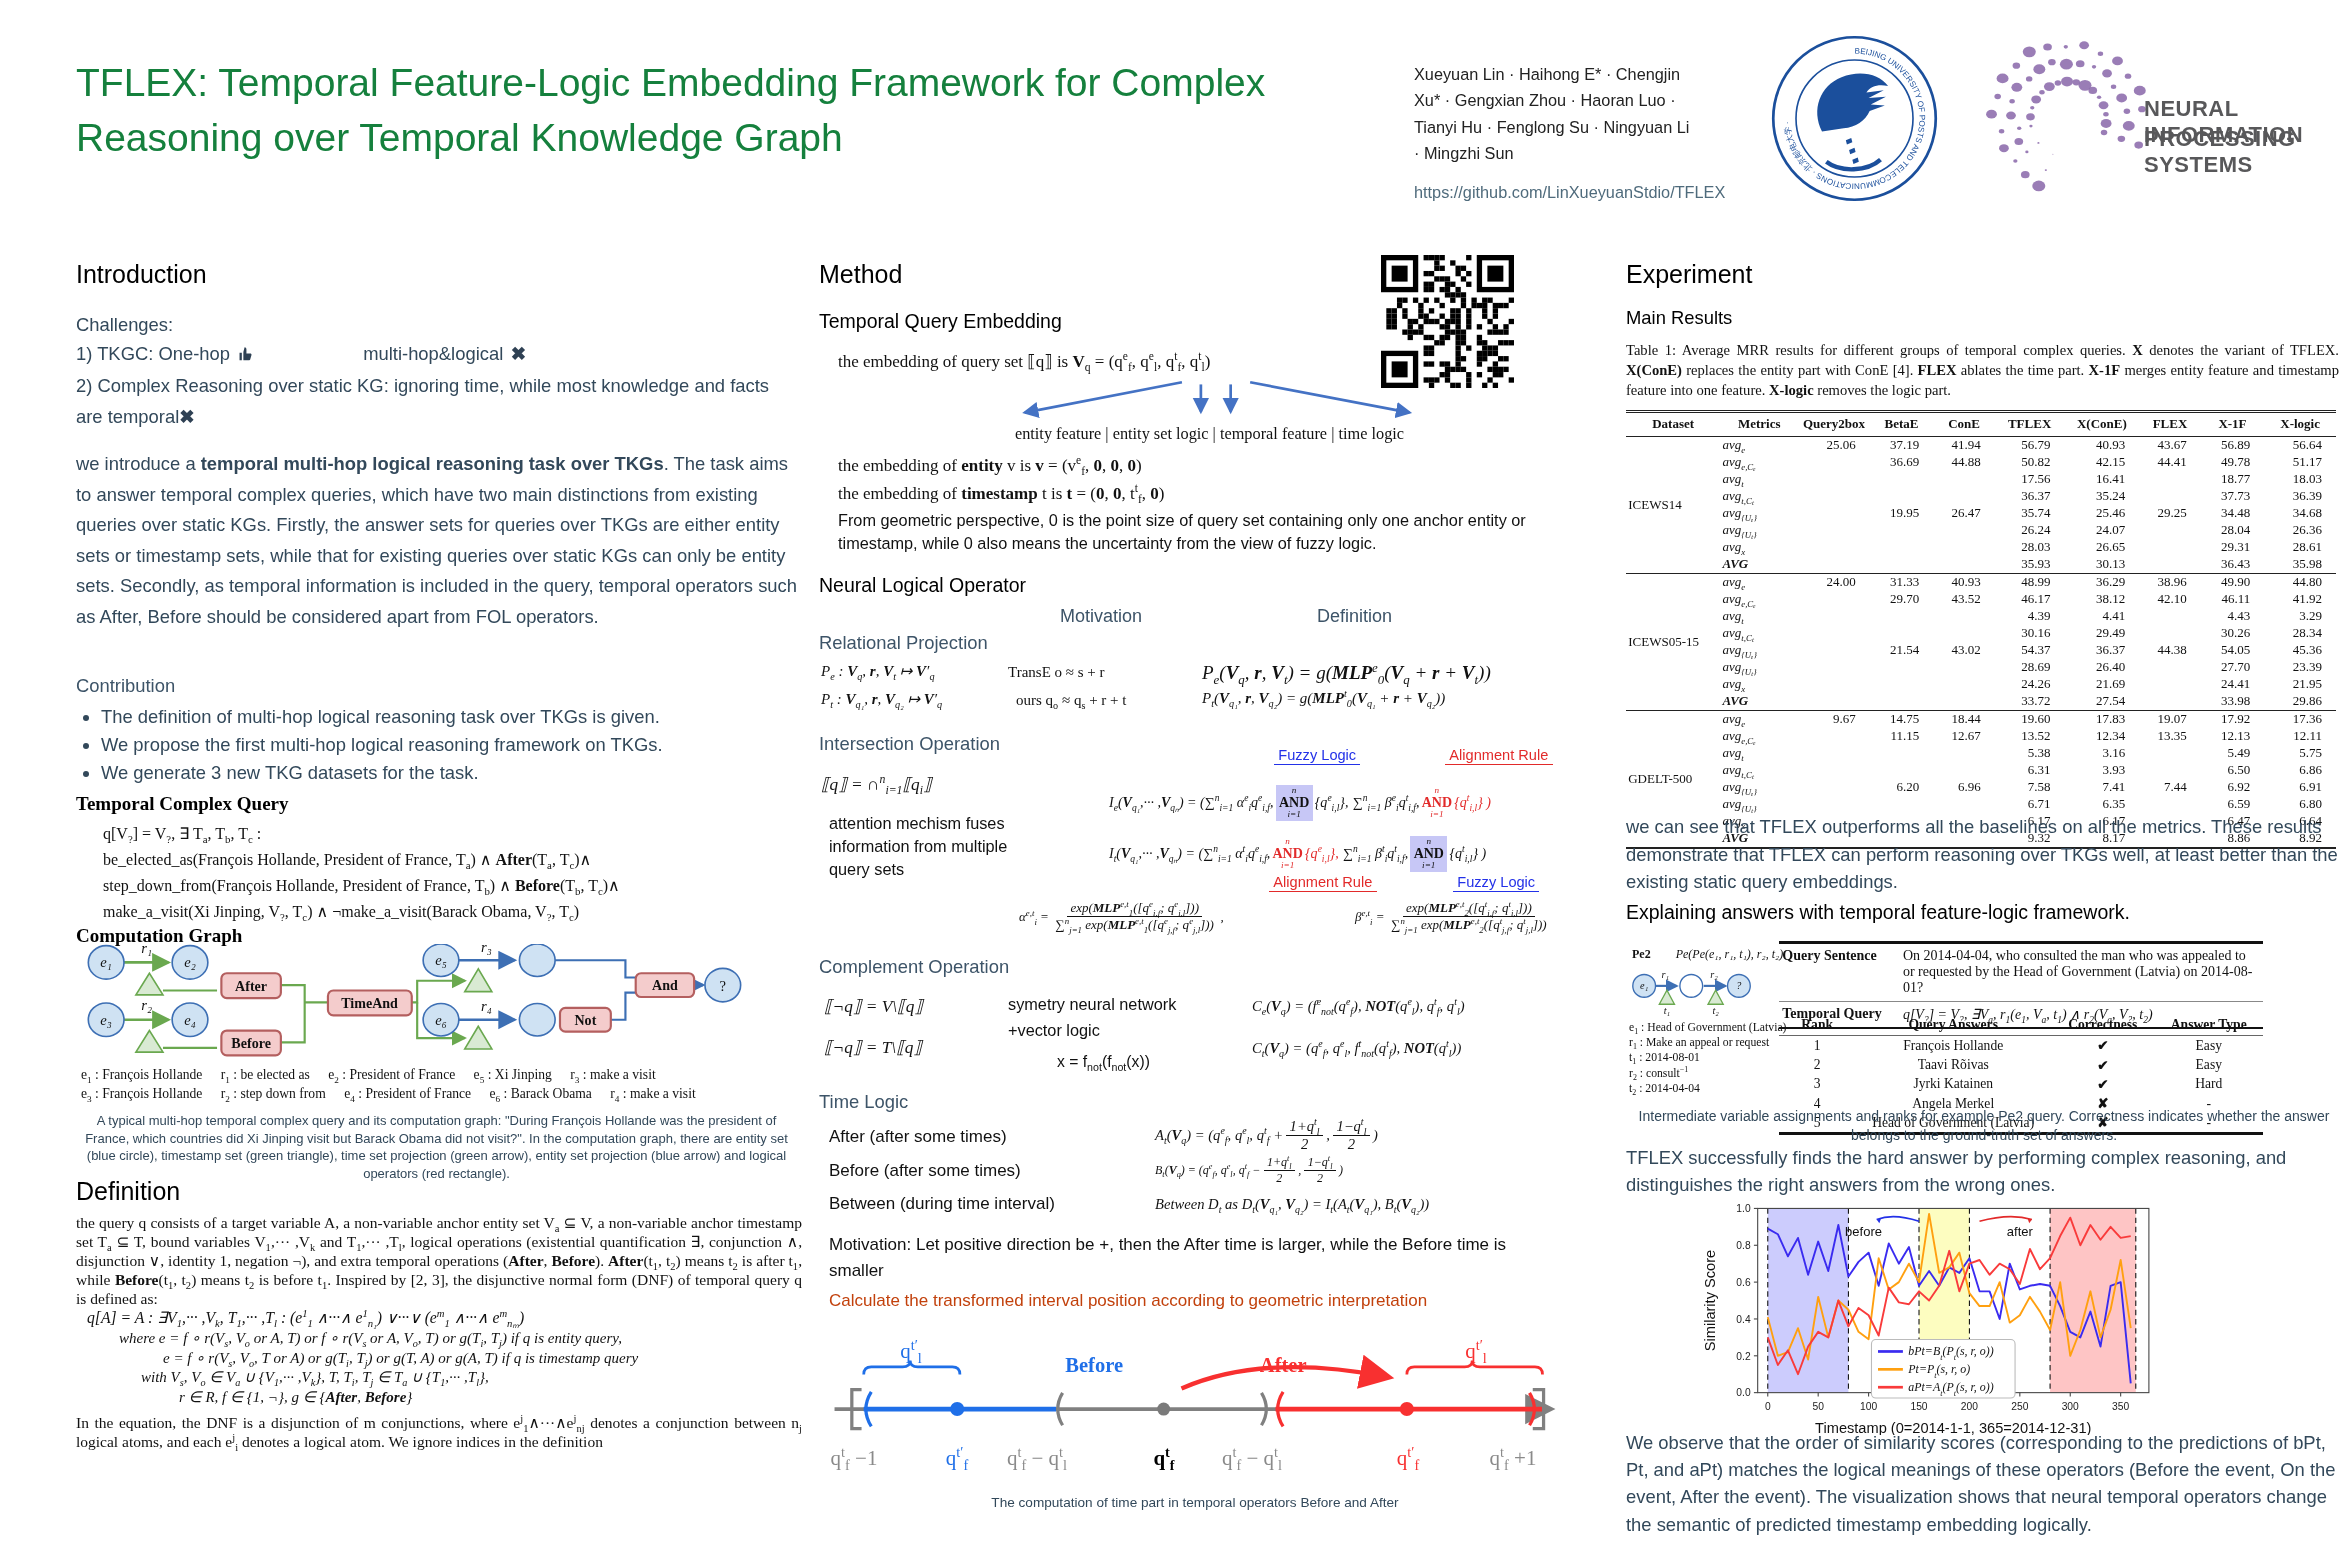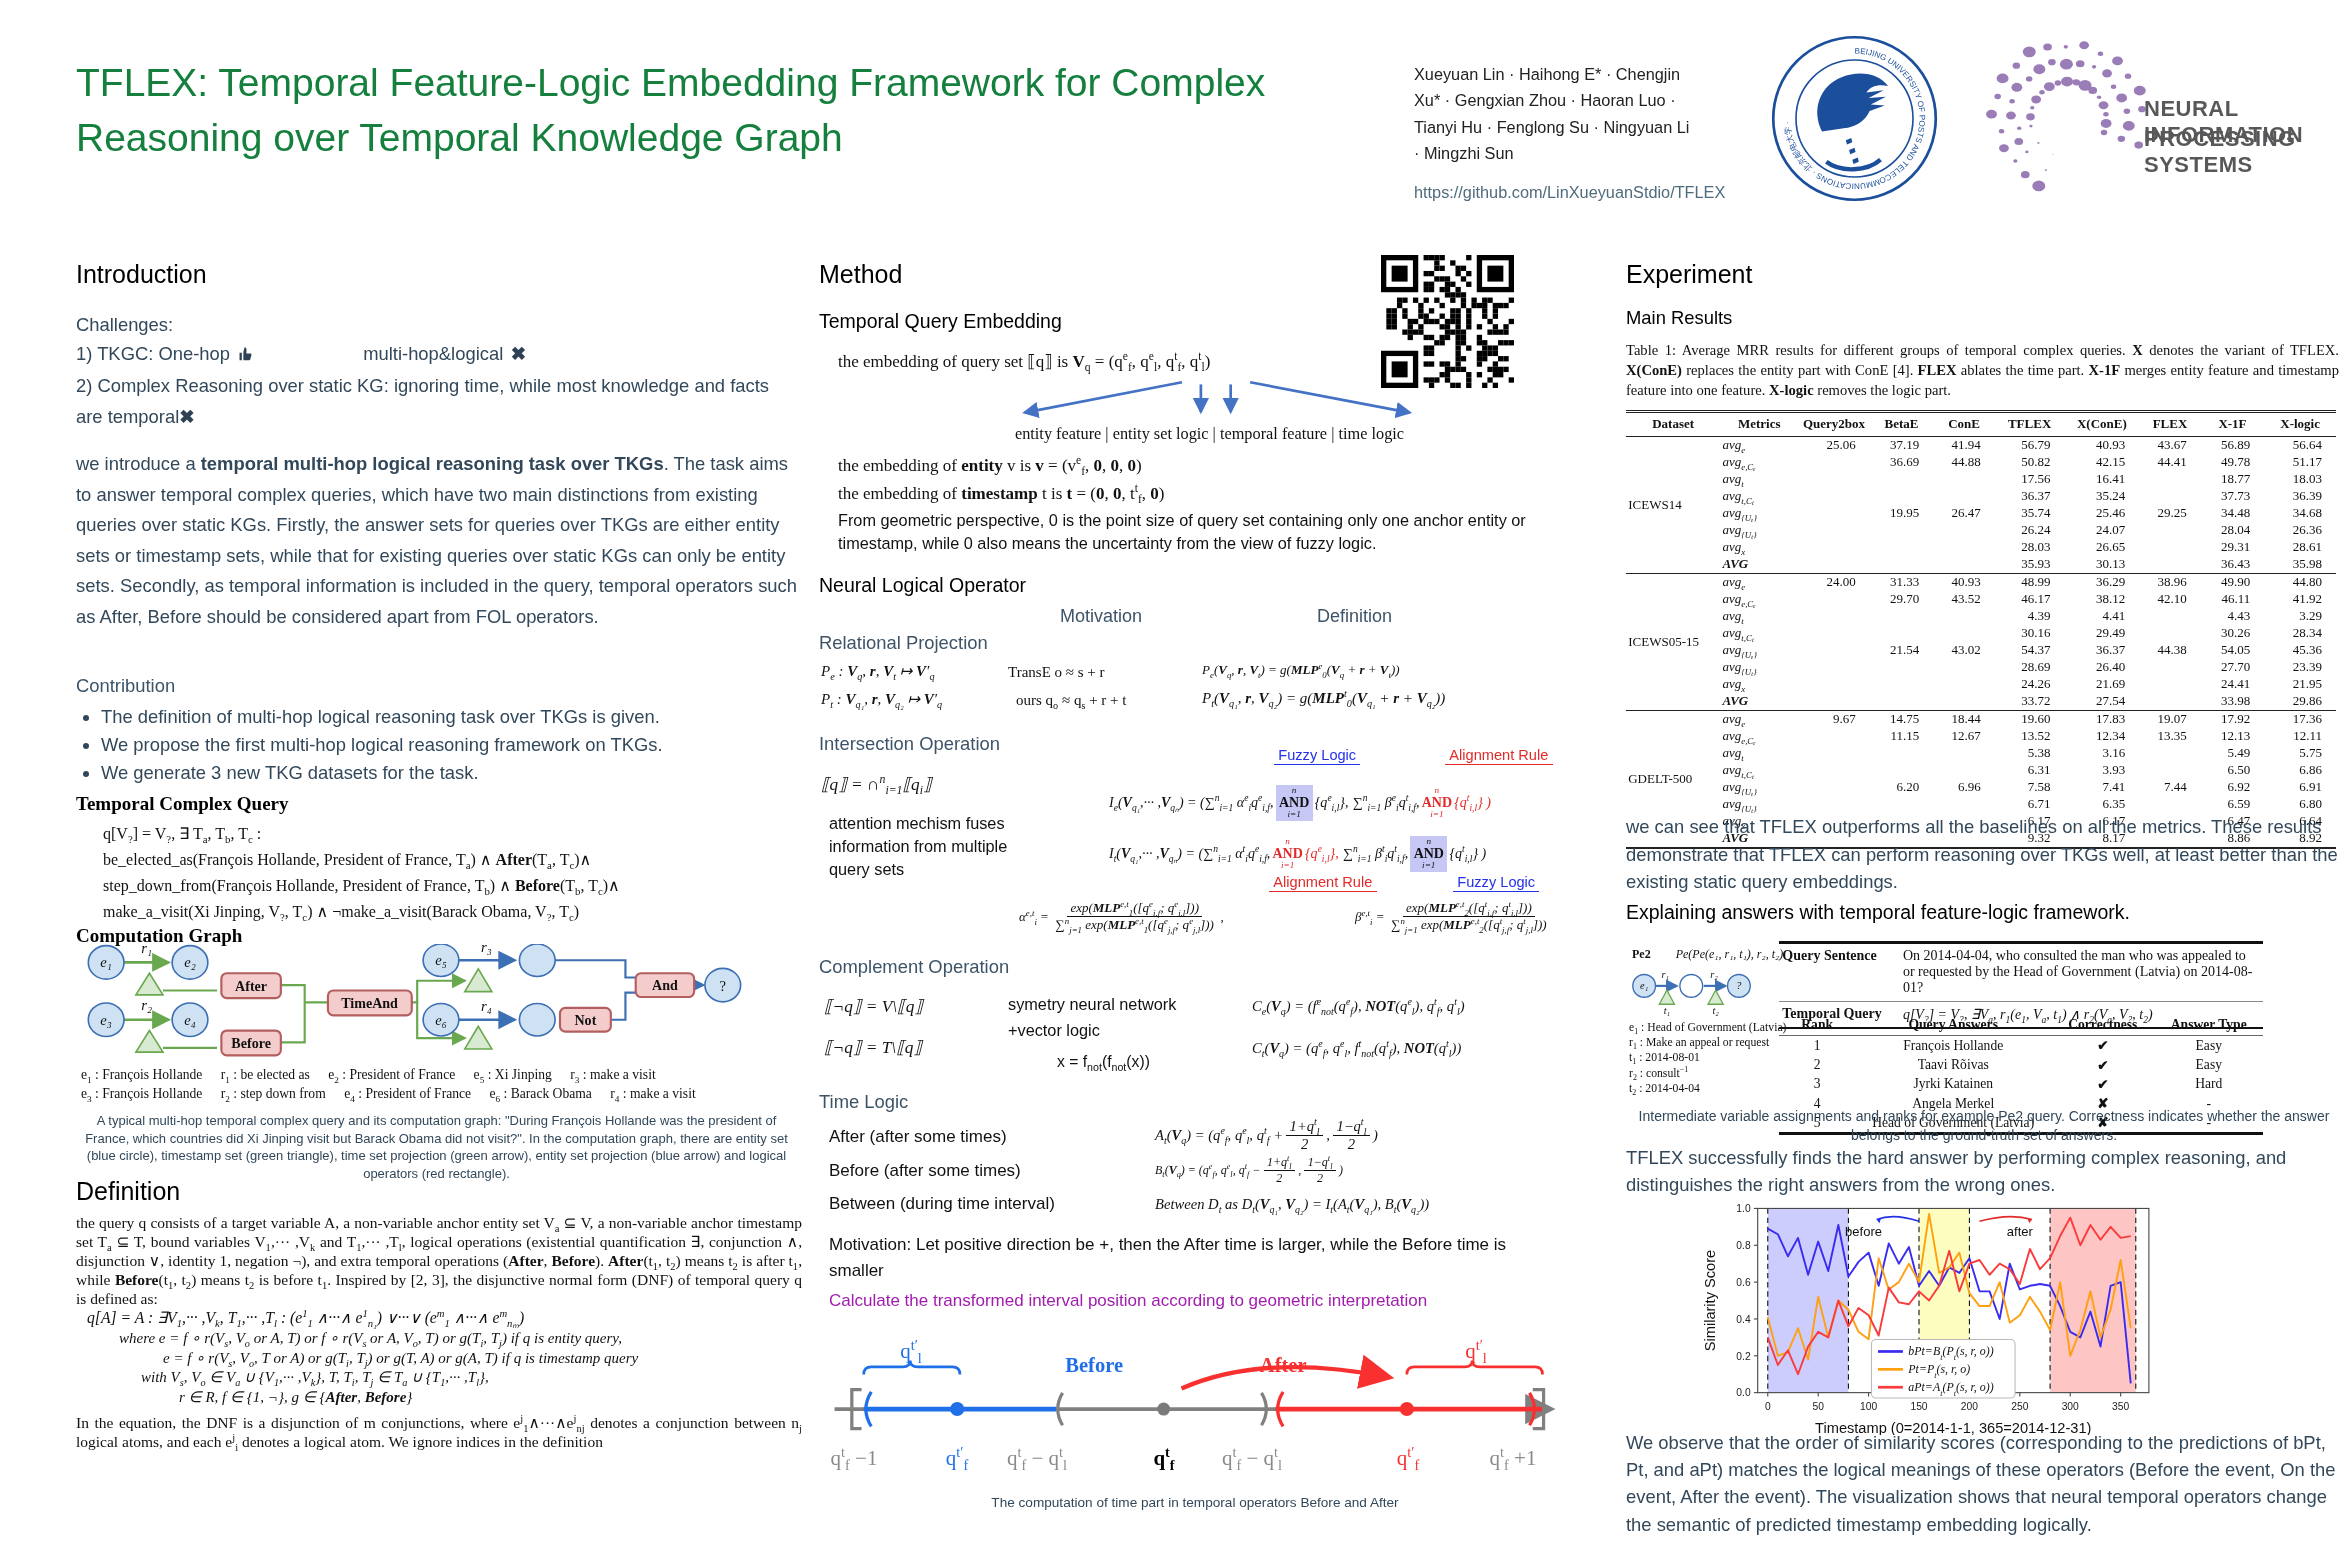--- a/index.html
+++ b/index.html
@@ -489,21 +489,21 @@
 
   <div class="abs h3" style="left:819px;top:574px;">Neural Logical Operator</div>
   <div class="abs sub" style="left:1060px;top:606px;font-size:18px;">Motivation</div>
   <div class="abs sub" style="left:1317px;top:606px;font-size:18px;">Definition</div>
 
   <div class="abs sub" style="left:819px;top:632px;">Relational Projection</div>
   <div class="abs math" style="left:821px;top:662px;font-size:15px;">P<sub>e</sub> : <b>V</b><sub>q</sub>, <b>r</b>, <b>V</b><sub>t</sub> ↦ <b>V</b>′<sub>q</sub></div>
   <div class="abs math" style="left:821px;top:690px;font-size:15px;">P<sub>t</sub> : <b>V</b><sub>q₁</sub>, <b>r</b>, <b>V</b><sub>q₂</sub> ↦ <b>V</b>′<sub>q</sub></div>
   <div class="abs mathup" style="left:1008px;top:664px;font-size:15px;">TransE  o ≈ s + r</div>
   <div class="abs mathup" style="left:1016px;top:692px;font-size:15px;font-family:Liberation Serif, serif;">ours  q<sub>o</sub> ≈ q<sub>s</sub> + r + t</div>
-  <div class="abs math" style="left:1202px;top:662px;font-size:13px;">P<sub>e</sub>(<b>V</b><sub>q</sub>, <b>r</b>, <b>V</b><sub>t</sub>) = g(<b>MLP</b><sup>e</sup><sub>0</sub>(<b>V</b><sub>q</sub> + <b>r</b> + <b>V</b><sub>t</sub>))</div>
+  <div class="abs math" style="left:1202px;top:662px;font-size:19px;">P<sub>e</sub>(<b>V</b><sub>q</sub>, <b>r</b>, <b>V</b><sub>t</sub>) = g(<b>MLP</b><sup>e</sup><sub>0</sub>(<b>V</b><sub>q</sub> + <b>r</b> + <b>V</b><sub>t</sub>))</div>
   <div class="abs math" style="left:1202px;top:690px;font-size:15px;">P<sub>t</sub>(<b>V</b><sub>q₁</sub>, <b>r</b>, <b>V</b><sub>q₂</sub>) = g(<b>MLP</b><sup>t</sup><sub>0</sub>(<b>V</b><sub>q₁</sub> + <b>r</b> + <b>V</b><sub>q₂</sub>))</div>
 
   <div class="abs sub" style="left:819px;top:733px;">Intersection Operation</div>
   <div class="abs math" style="left:821px;top:774px;font-size:17.3px;">⟦q⟧ = ∩<sup>n</sup><sub>i=1</sub>⟦q<sub>i</sub>⟧</div>
   <div class="abs" style="left:829px;top:812px;width:179px;font-size:16.3px;line-height:1.42;color:#111;">attention mechism fuses information from multiple query sets</div>
 
   <div class="abs bluetxt" style="left:1274px;top:747px;font-size:14.6px;border-bottom:1.1px solid #2331e8;padding:0 4.3px 1.1px;">Fuzzy Logic</div>
   <div class="abs redtxt" style="left:1445px;top:747px;font-size:14.6px;border-bottom:1.1px solid #e22a2a;padding:0 4.3px 1.1px;">Alignment Rule</div>
 
   <div class="abs math" style="left:1109px;top:785px;font-size:14px;display:flex;align-items:center;">
@@ -592,21 +592,21 @@
     <span>,</span>
     <span class="frac">
         <span class="num">1−q<sup>t</sup><sub>l</sub></span>
         <span class="den">2</span>
       </span>
     <span>)</span>
   </div>
   <div class="abs math" style="left:1155px;top:1196px;font-size:14.6px;">Between D<sub>t</sub> as D<sub>t</sub>(<b>V</b><sub>q₁</sub>, <b>V</b><sub>q₂</sub>) = I<sub>t</sub>(A<sub>t</sub>(<b>V</b><sub>q₁</sub>), B<sub>t</sub>(<b>V</b><sub>q₂</sub>))</div>
 
   <div class="abs" style="left:829px;top:1232px;width:721px;font-size:17px;line-height:1.55;color:#111;">Motivation: Let positive direction be +, then the After time is larger, while the Before time is smaller</div>
-  <div class="abs" style="left:829px;top:1291px;width:721px;font-size:17px;color:#a21caf;">Calculate the transformed interval position according to geometric interpretation</div>
+  <div class="abs" style="left:829px;top:1291px;width:721px;font-size:17px;color:#c2410c;">Calculate the transformed interval position according to geometric interpretation</div>
 
   <svg class="abs" style="left:829px;top:1328px;" width="732" height="127" viewBox="0 0 1350 235">
     <defs>
       <marker id="agr" markerWidth="10" markerHeight="10" refX="6" refY="4" orient="auto">
           <path d="M0,0 L8,4 L0,8 Z" fill="#808080"></path>
         </marker>
       <marker id="abu" markerWidth="10" markerHeight="10" refX="6" refY="4" orient="auto">
           <path d="M0,0 L8,4 L0,8 Z" fill="#1f6fe8"></path>
         </marker>
       <marker id="are" markerWidth="10" markerHeight="10" refX="6" refY="4" orient="auto">

